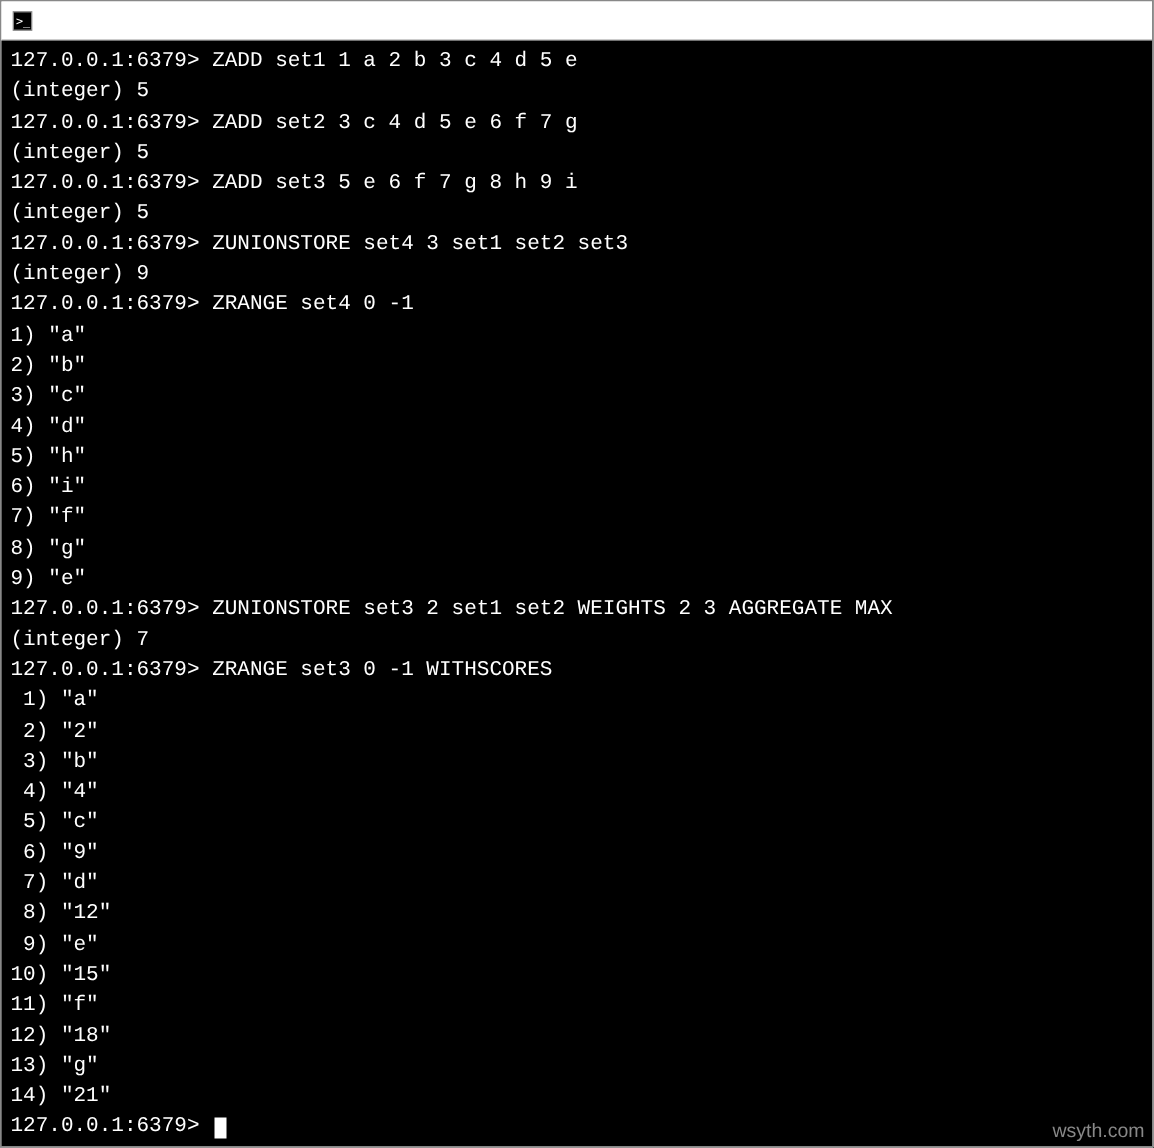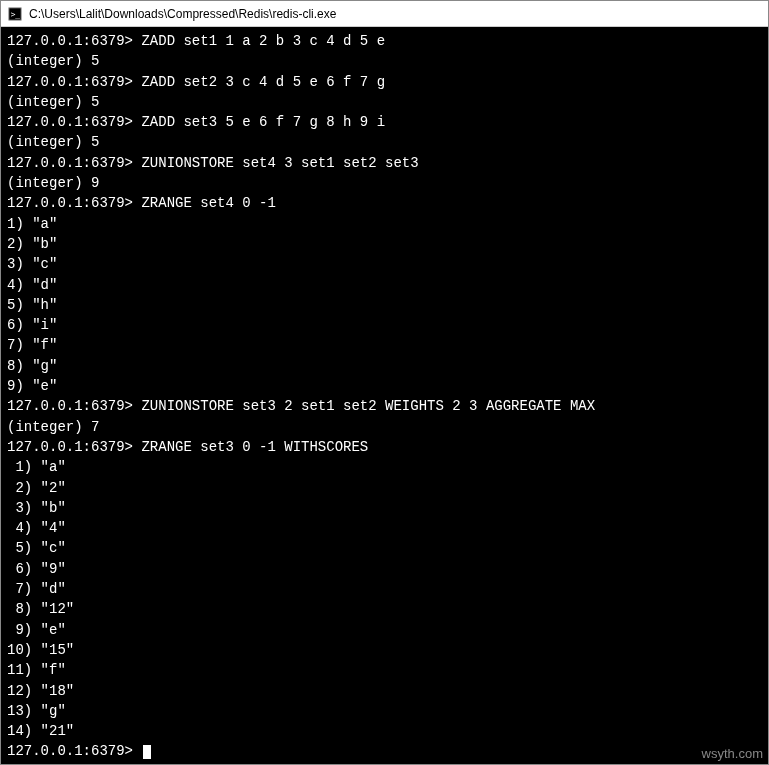--- a/index.html
+++ b/index.html
@@ -72,17 +72,16 @@
 <body>
 
 <div class="window">
   <div class="titlebar">
     <span class="app-icon">
       <svg viewBox="0 0 16 16">
         <rect x="1" y="1" width="14" height="14" fill="#000" stroke="#888" stroke-width="1"></rect>
         <text x="3" y="11" font-size="9" fill="#fff" font-family="monospace">&gt;_</text>
       </svg>
     </span>
-    <span>C:\Users\Lalit\Downloads\Compressed\Redis\redis-cli.exe</span>
   </div>
   <div class="terminal" id="terminal"><div class="line">127.0.0.1:6379&gt; ZADD set1 1 a 2 b 3 c 4 d 5 e</div><div class="line">(integer) 5</div><div class="line">127.0.0.1:6379&gt; ZADD set2 3 c 4 d 5 e 6 f 7 g</div><div class="line">(integer) 5</div><div class="line">127.0.0.1:6379&gt; ZADD set3 5 e 6 f 7 g 8 h 9 i</div><div class="line">(integer) 5</div><div class="line">127.0.0.1:6379&gt; ZUNIONSTORE set4 3 set1 set2 set3</div><div class="line">(integer) 9</div><div class="line">127.0.0.1:6379&gt; ZRANGE set4 0 -1</div><div class="line">1) "a"</div><div class="line">2) "b"</div><div class="line">3) "c"</div><div class="line">4) "d"</div><div class="line">5) "h"</div><div class="line">6) "i"</div><div class="line">7) "f"</div><div class="line">8) "g"</div><div class="line">9) "e"</div><div class="line">127.0.0.1:6379&gt; ZUNIONSTORE set3 2 set1 set2 WEIGHTS 2 3 AGGREGATE MAX</div><div class="line">(integer) 7</div><div class="line">127.0.0.1:6379&gt; ZRANGE set3 0 -1 WITHSCORES</div><div class="line"> 1) "a"</div><div class="line"> 2) "2"</div><div class="line"> 3) "b"</div><div class="line"> 4) "4"</div><div class="line"> 5) "c"</div><div class="line"> 6) "9"</div><div class="line"> 7) "d"</div><div class="line"> 8) "12"</div><div class="line"> 9) "e"</div><div class="line">10) "15"</div><div class="line">11) "f"</div><div class="line">12) "18"</div><div class="line">13) "g"</div><div class="line">14) "21"</div><div class="line">127.0.0.1:6379&gt; <span class="cursor"></span></div></div>
 </div>
 <div class="watermark">wsyth.com</div>
 
 </body></html>

